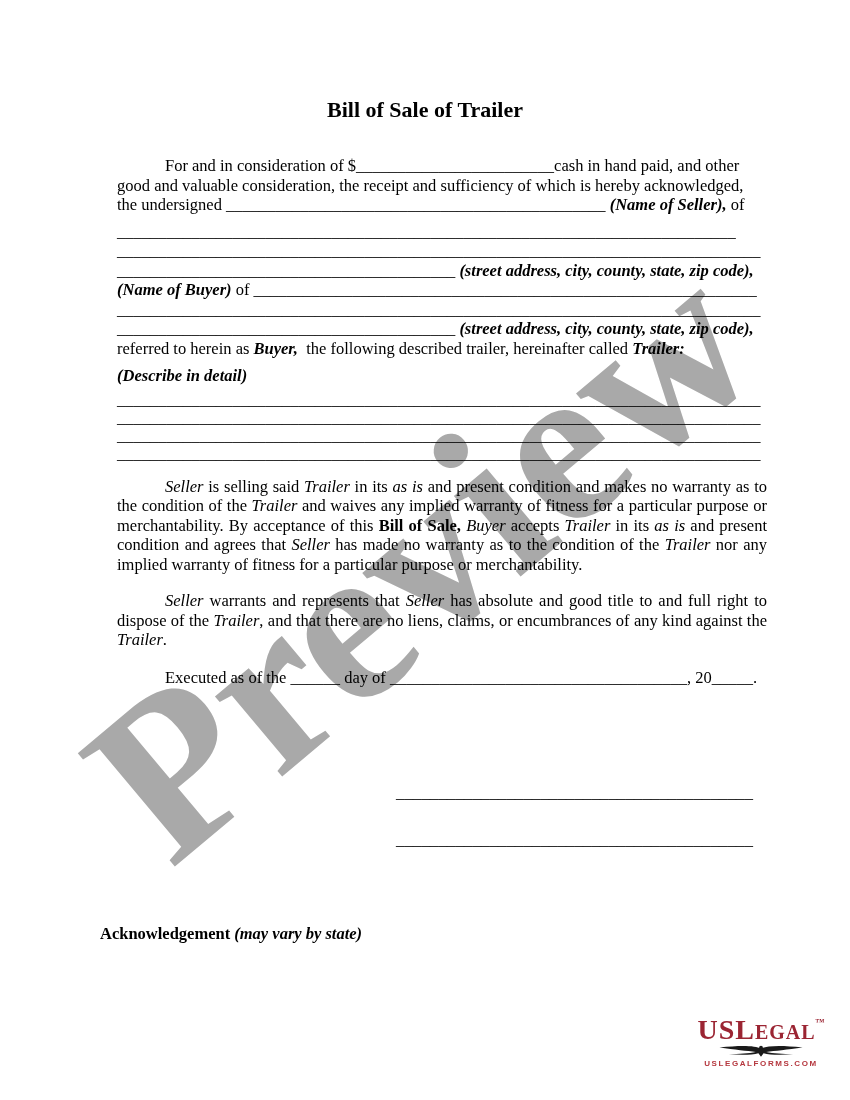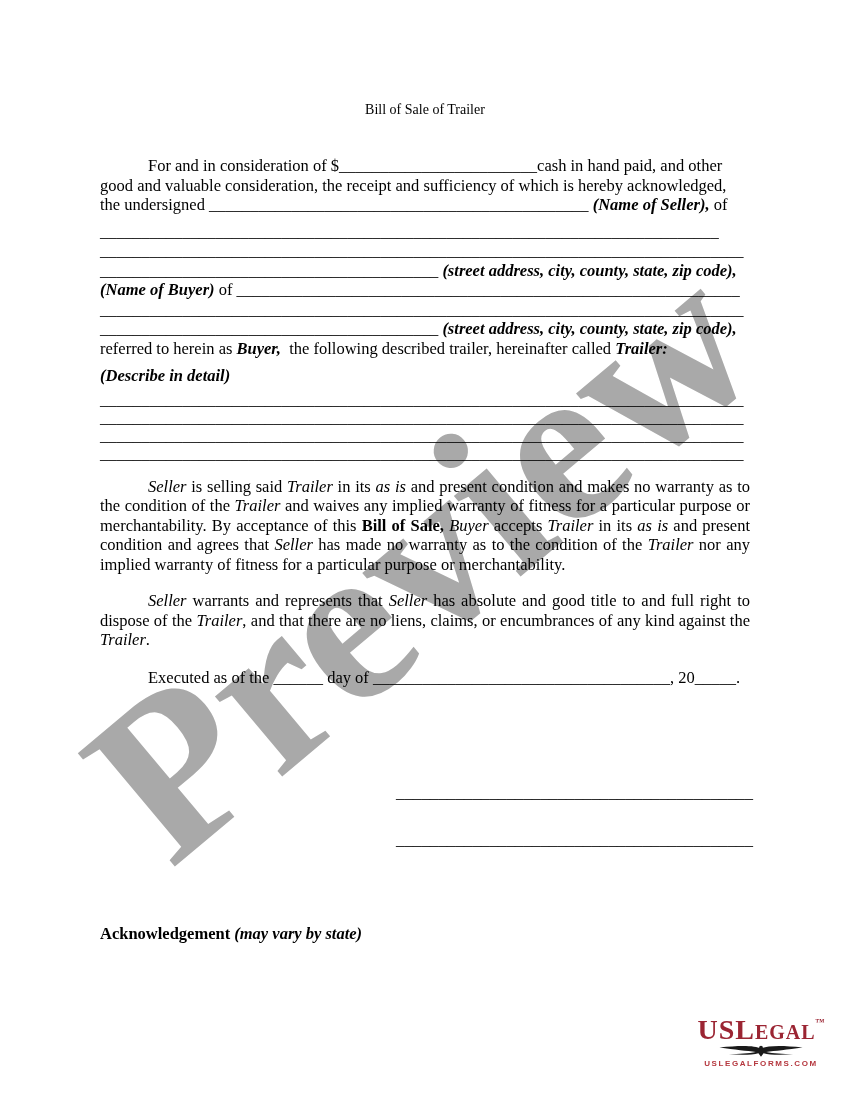--- a/index.html
+++ b/index.html
@@ -9,23 +9,23 @@
 
   
   .watermark{position:absolute;left:70px;top:248px;width:700px;height:624px;
              display:flex;align-items:center;justify-content:center;z-index:0;}
   .watermark span{transform:rotate(-40deg);font-weight:bold;font-size:228px;
                   color:#a9a9a9;white-space:nowrap;line-height:1;
                   font-family:"Liberation Serif","DejaVu Serif",serif;}
 
   
   .layer{position:absolute;z-index:1;}
-  .title{left:0;top:100px;width:850px;text-align:center;font-weight:normal;
-         font-size:14px;line-height:19.5px;}
-  .main{left:100px;top:156px;width:650px;font-size:16.5px;line-height:19.5px;}
+  .title{left:0;top:100px;width:850px;text-align:center;font-weight:bold;
+         font-size:22px;line-height:19.5px;}
+  .main{left:117px;top:156px;width:650px;font-size:16.5px;line-height:19.5px;}
   .sig{left:396px;top:783px;width:360px;font-size:17px;line-height:19.5px;}
   .ack{left:100px;top:924px;width:650px;font-size:16.5px;line-height:19.5px;}
 
   .block{min-height:19.5px;}
   .nw{white-space:nowrap;}
   .ind{text-indent:48px;}
   .just{text-align:justify;}
   .center{}
   .tight{line-height:18px;min-height:18px;}
   .b{font-weight:bold;margin-top:35px;}

